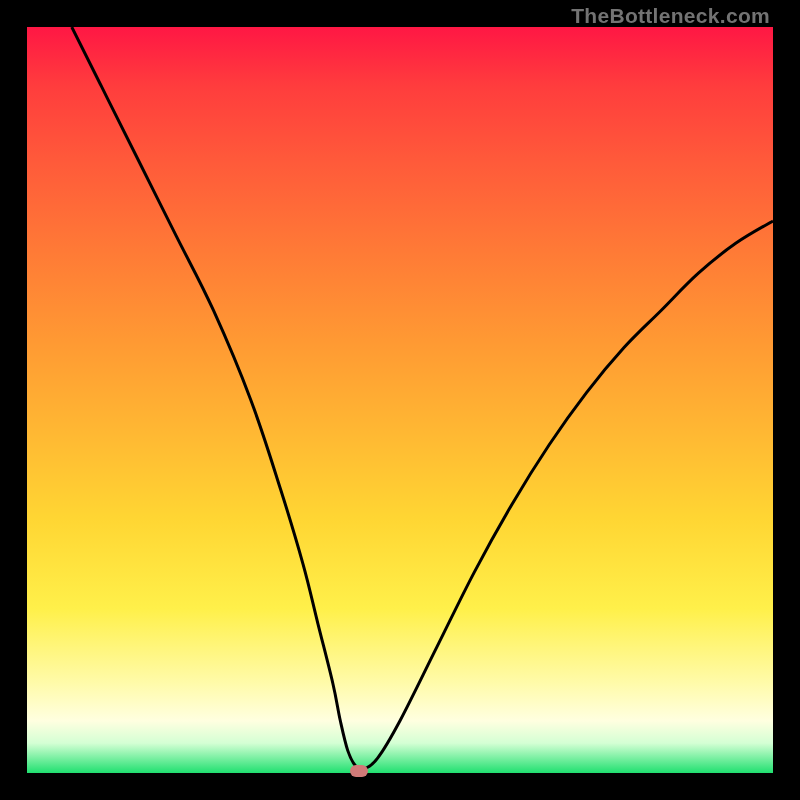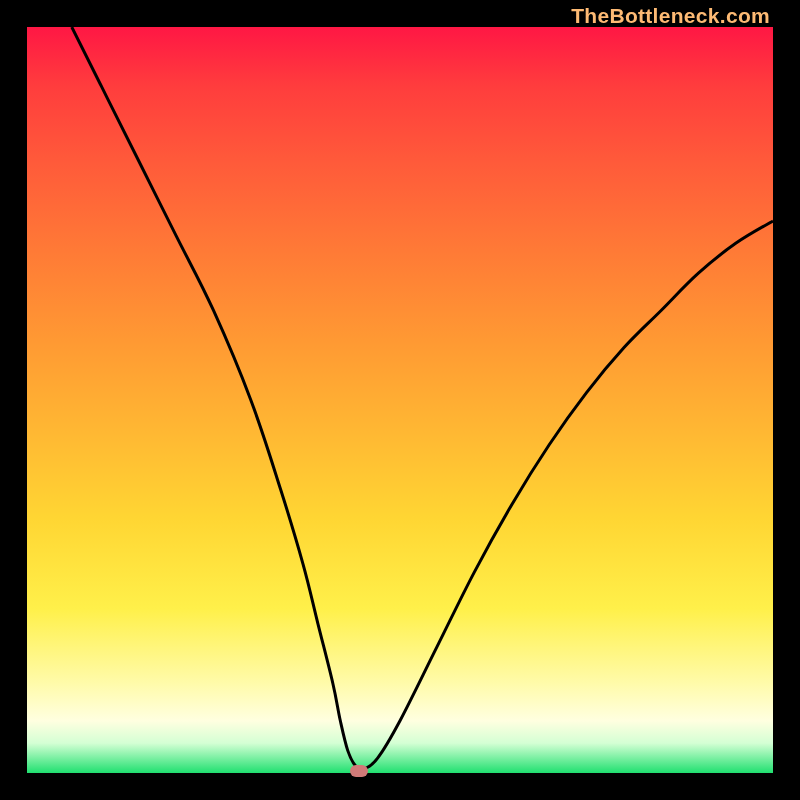--- a/index.html
+++ b/index.html
@@ -38,21 +38,21 @@
       #d4ffd4 96%,
       #20e070 100%);
   }
   .watermark {
     position: absolute;
     top: 4px;
     right: 30px;
     font-family: Arial, Helvetica, sans-serif;
     font-size: 21px;
     font-weight: 600;
-    color: #fdba74;
+    color: #737373;
     letter-spacing: 0.3px;
     text-align: center;
   }
   svg.curve {
     position: absolute;
     top: 0;
     left: 0;
     width: 746px;
     height: 746px;
   }

